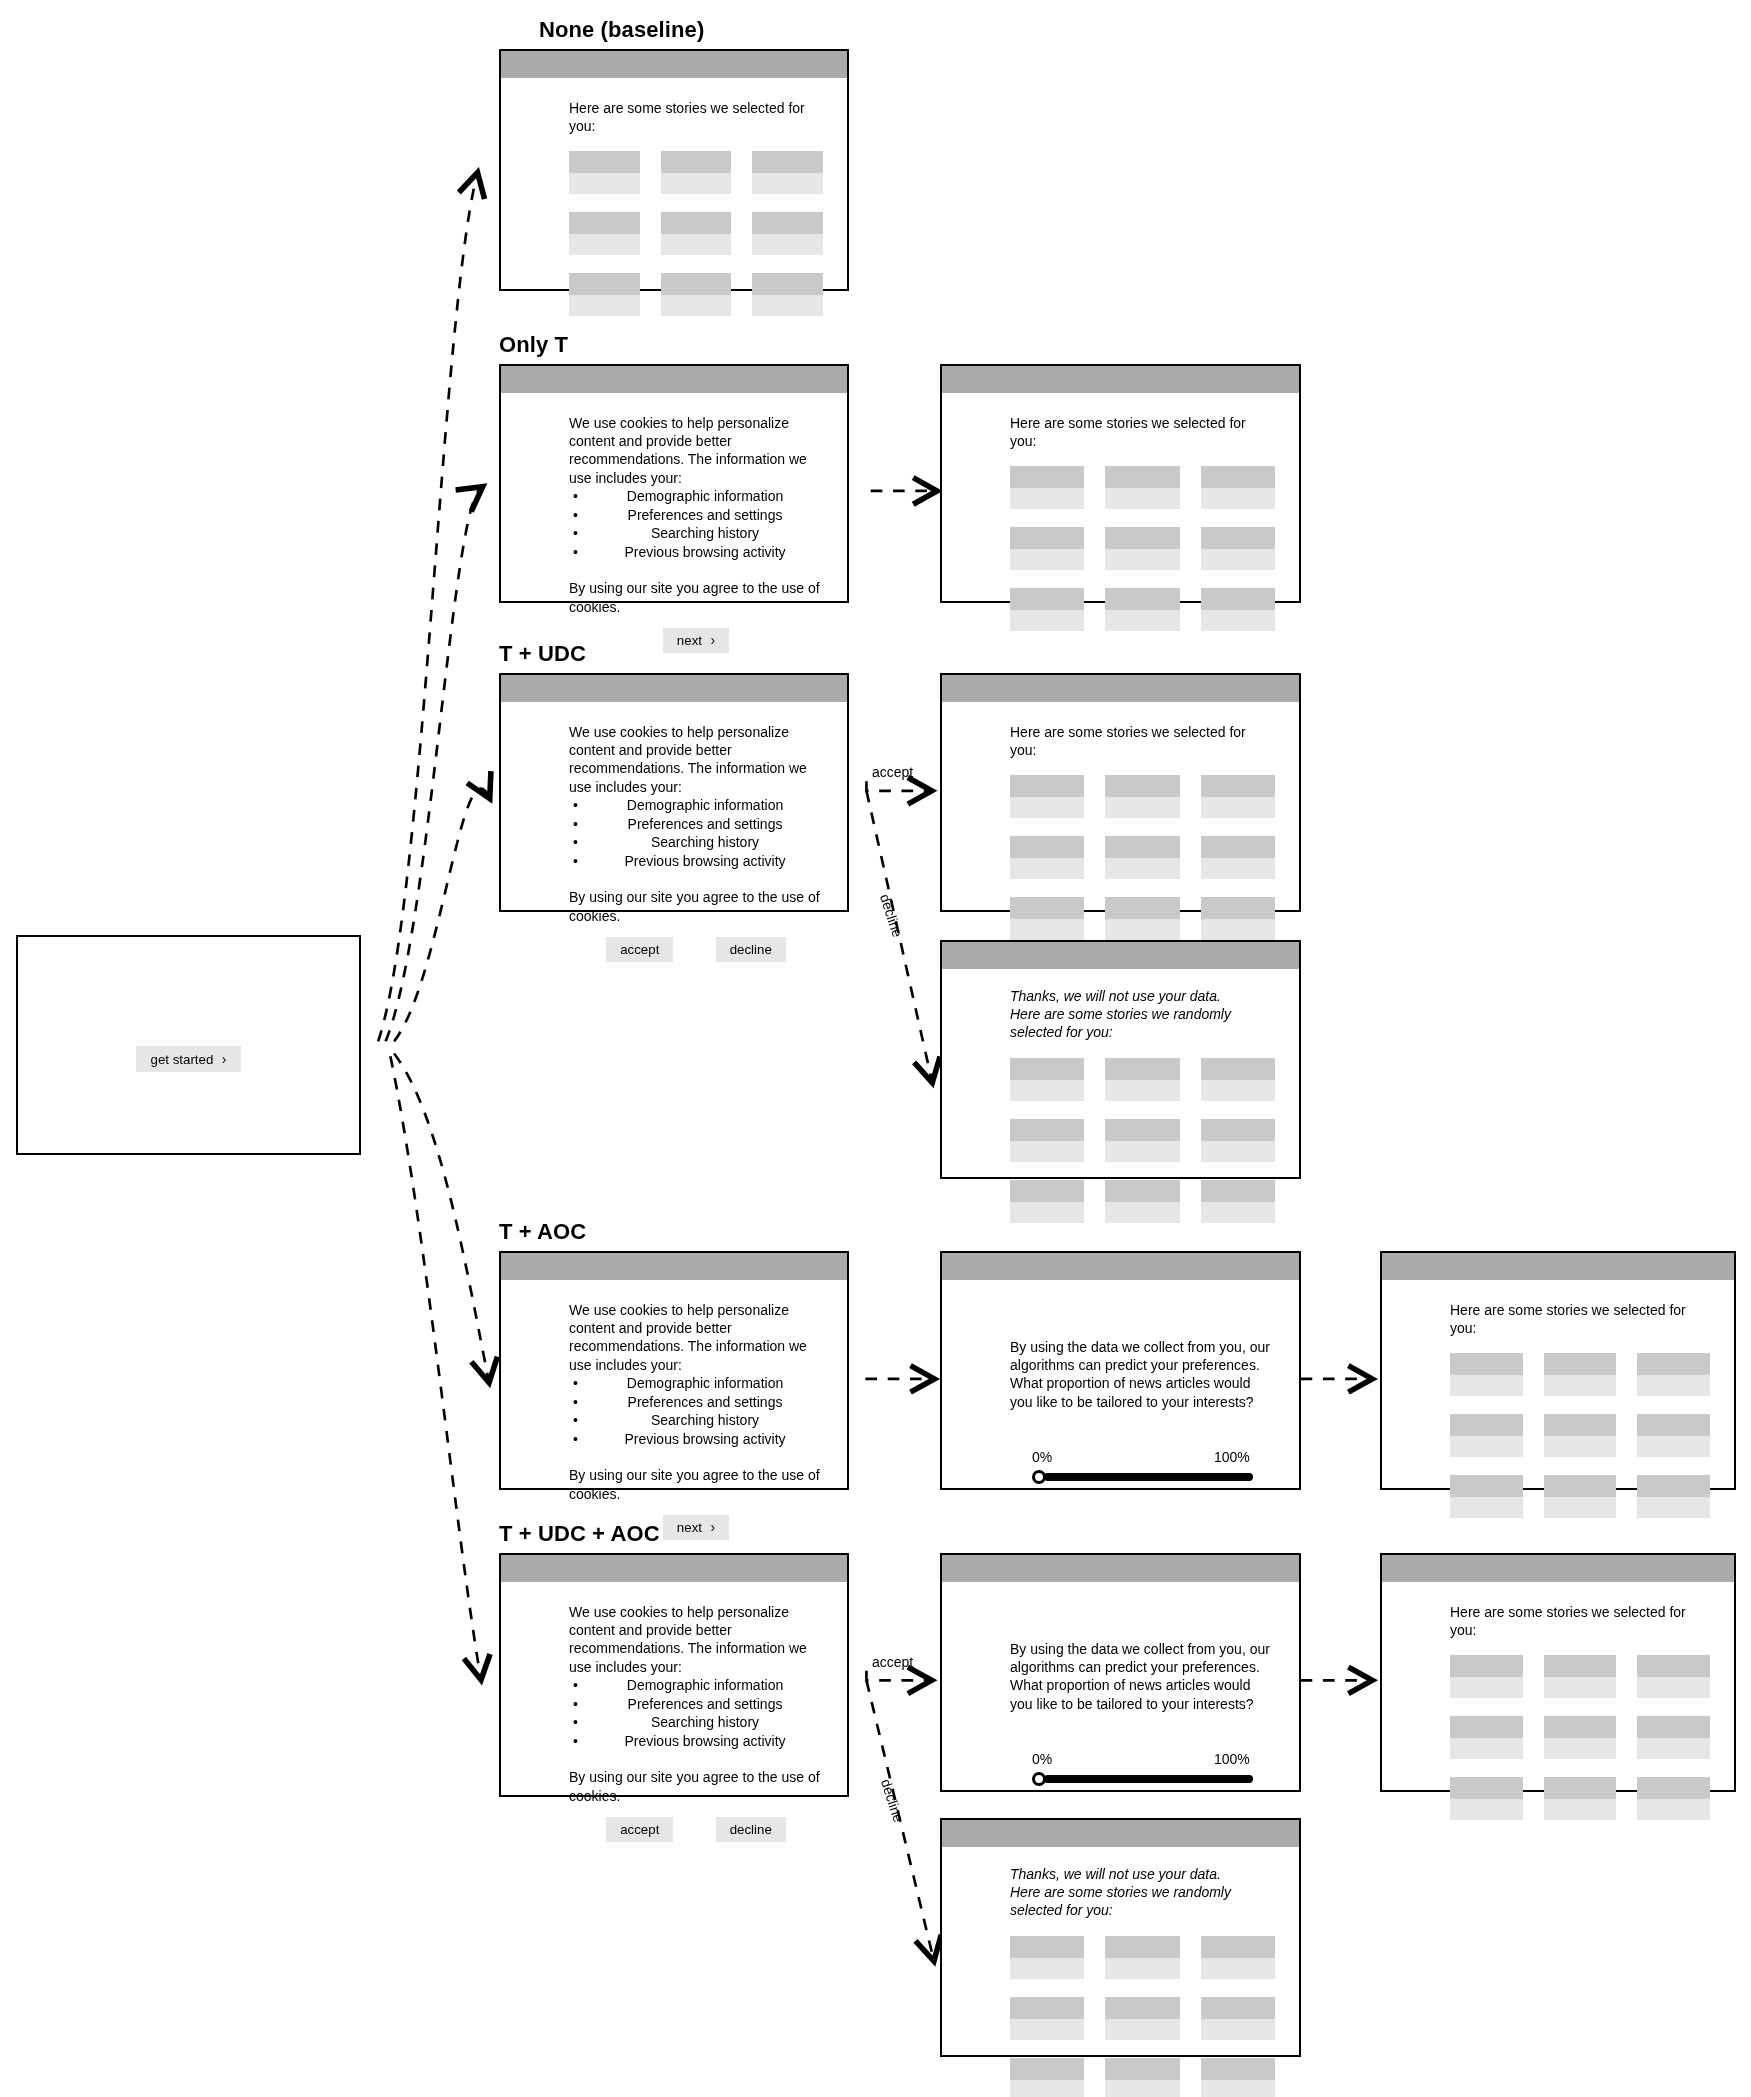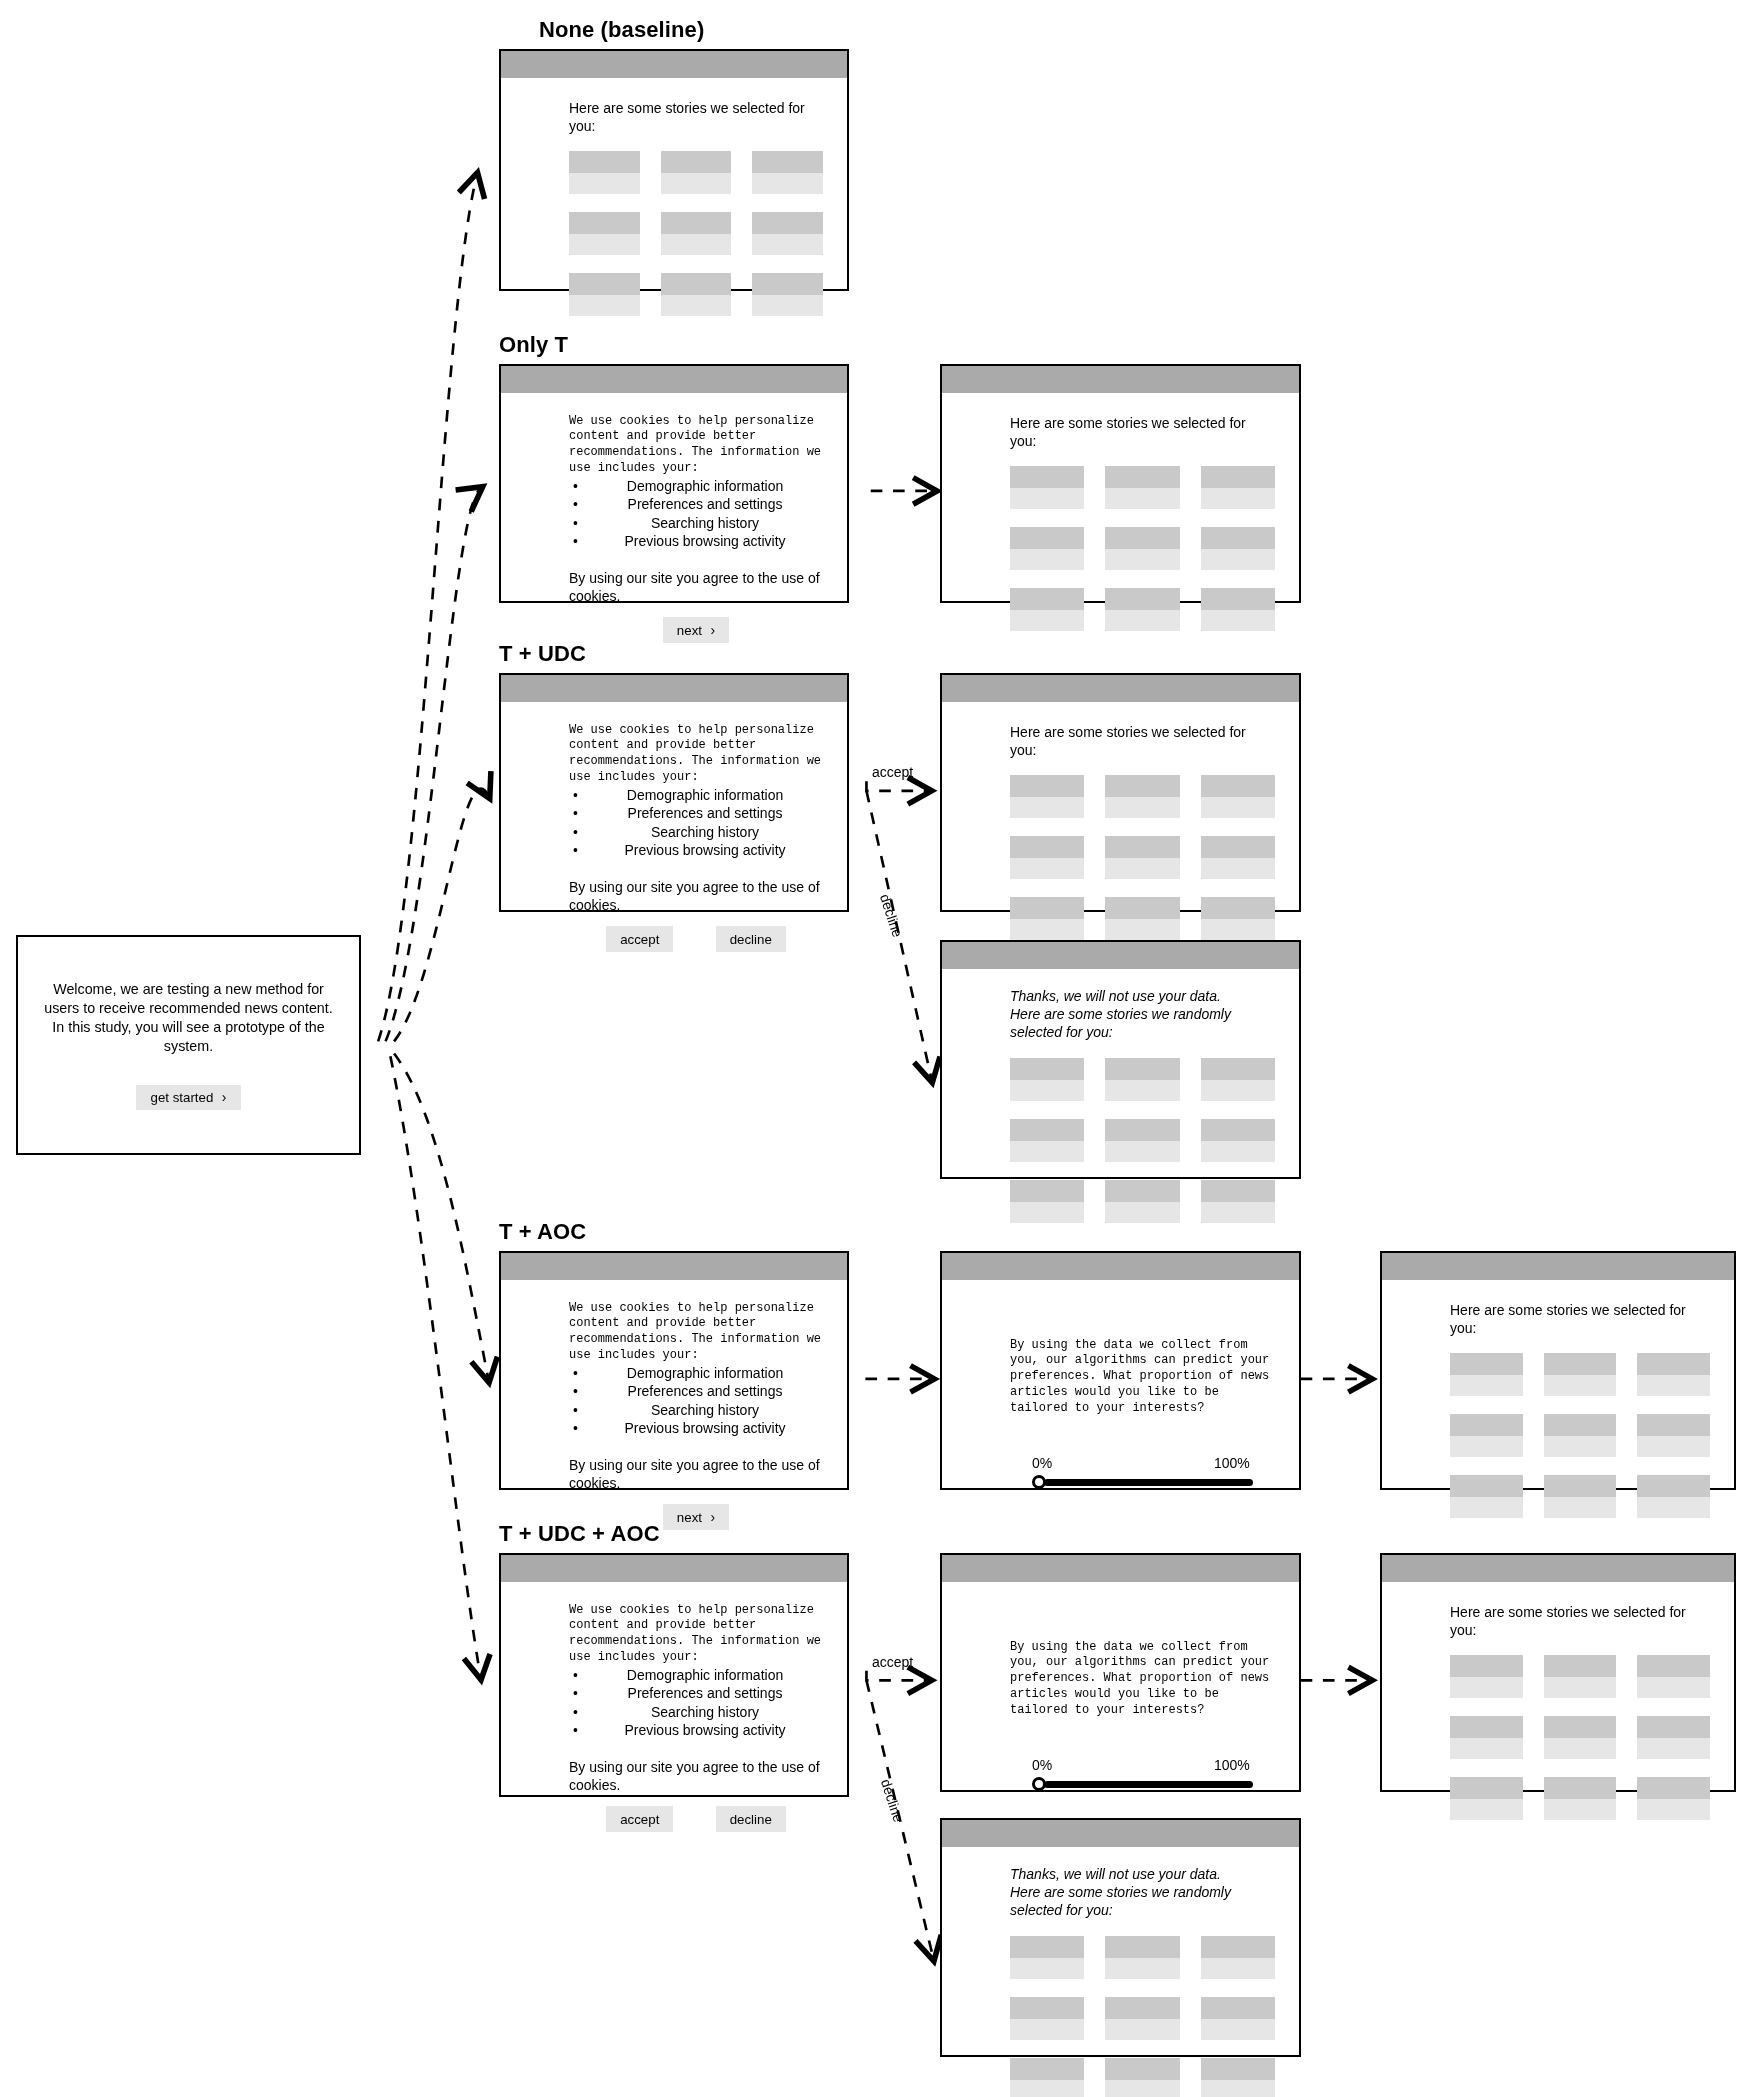--- a/index.html
+++ b/index.html
@@ -56,23 +56,22 @@
     height: 22px;
   }
   .story-card .lines {
     background: #e6e6e6;
     height: 21px;
   }
 
   
   .consent-para {
     margin: 0;
-    font-size: 12px;
+    font-size: 14px;
     line-height: 1.32;
-    font-family: Liberation Mono, monospace;
   }
   ul.consent-list {
     margin: 0;
     padding-left: 18px;
     list-style: none;
   }
   ul.consent-list li {
     font-size: 14px;
     line-height: 1.32;
     position: relative;
@@ -231,21 +230,20 @@
       <path d="M1632,3148 L1632,3166 L1750,3166"></path>
       <path d="M2450,3166 L2580,3166"></path>
     </g>
 
     <g stroke="#000" stroke-width="5" fill="none" stroke-dasharray="22,20" marker-end="url(#ah)">
       <path d="M1632,3166 L1758,3690"></path>
     </g>
   </svg>
 
   <div class="start-card" style="left:16px; top:935px; width:345px; height:220px; display:flex; flex-direction:column; align-items:center; justify-content:center;">
-    <div class="start-text">Welcome, we are testing a new method for users to receive recommended news content. In this study, you will see a prototype of the system.</div>
     <div class="btn-row center" style="margin-top:28px;">
       <button class="btn">
         <span>get started</span>
         <span class="chev">›</span>
       </button>
     </div>
   </div>
 
 
   <div class="section-title" style="left:499px; top:17px;margin-left:40px;">None (baseline)</div>

